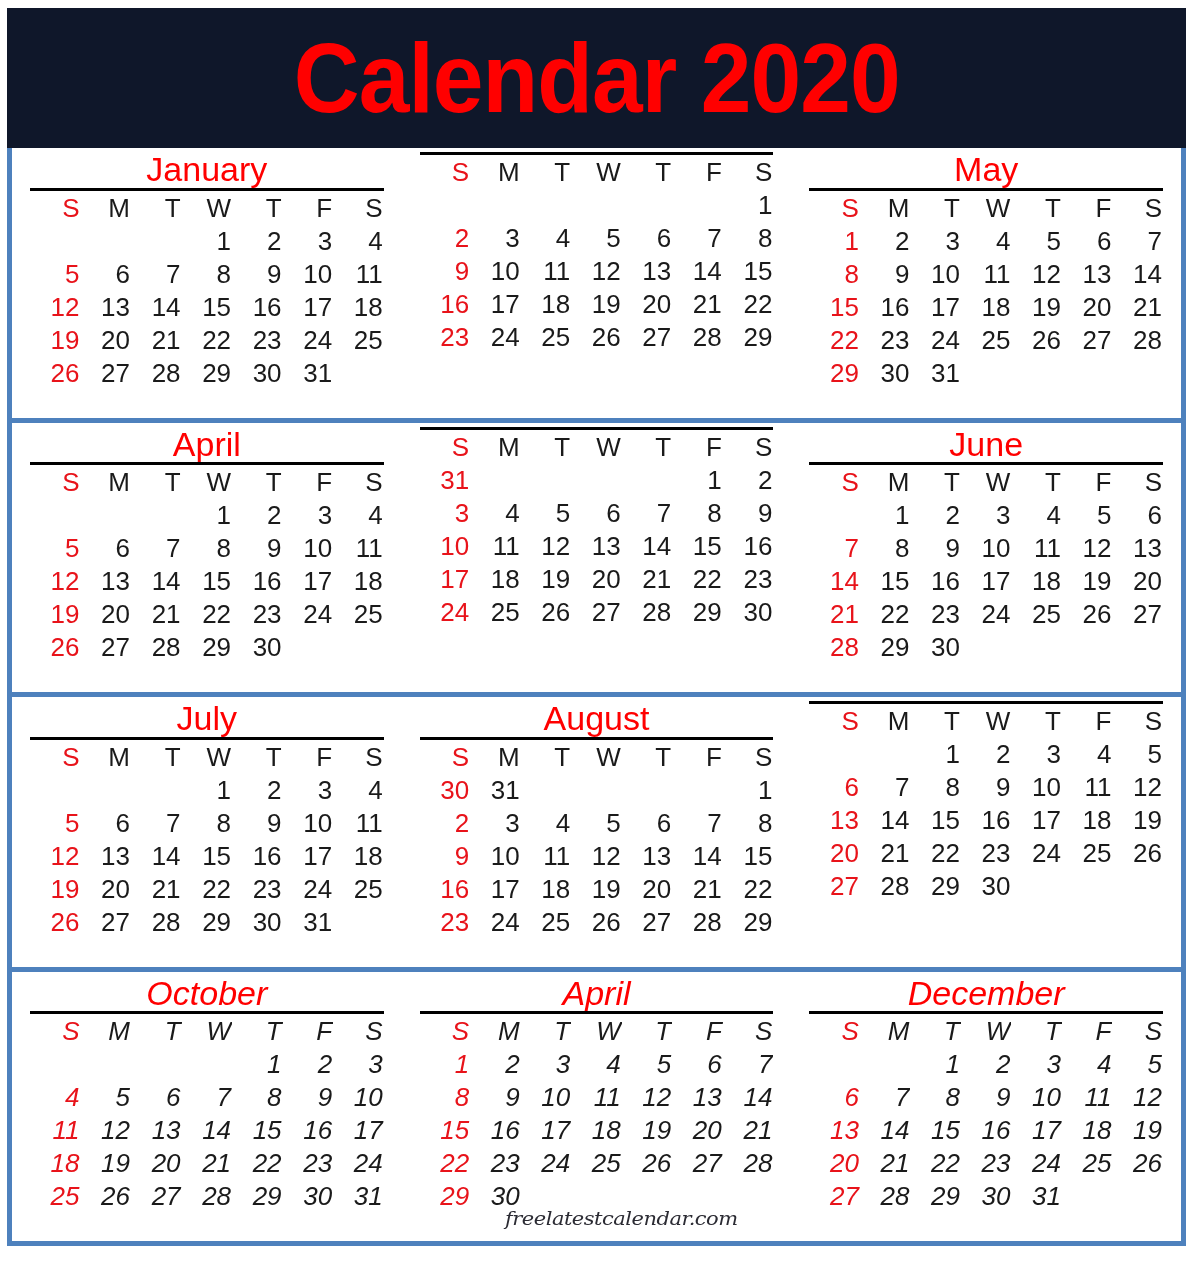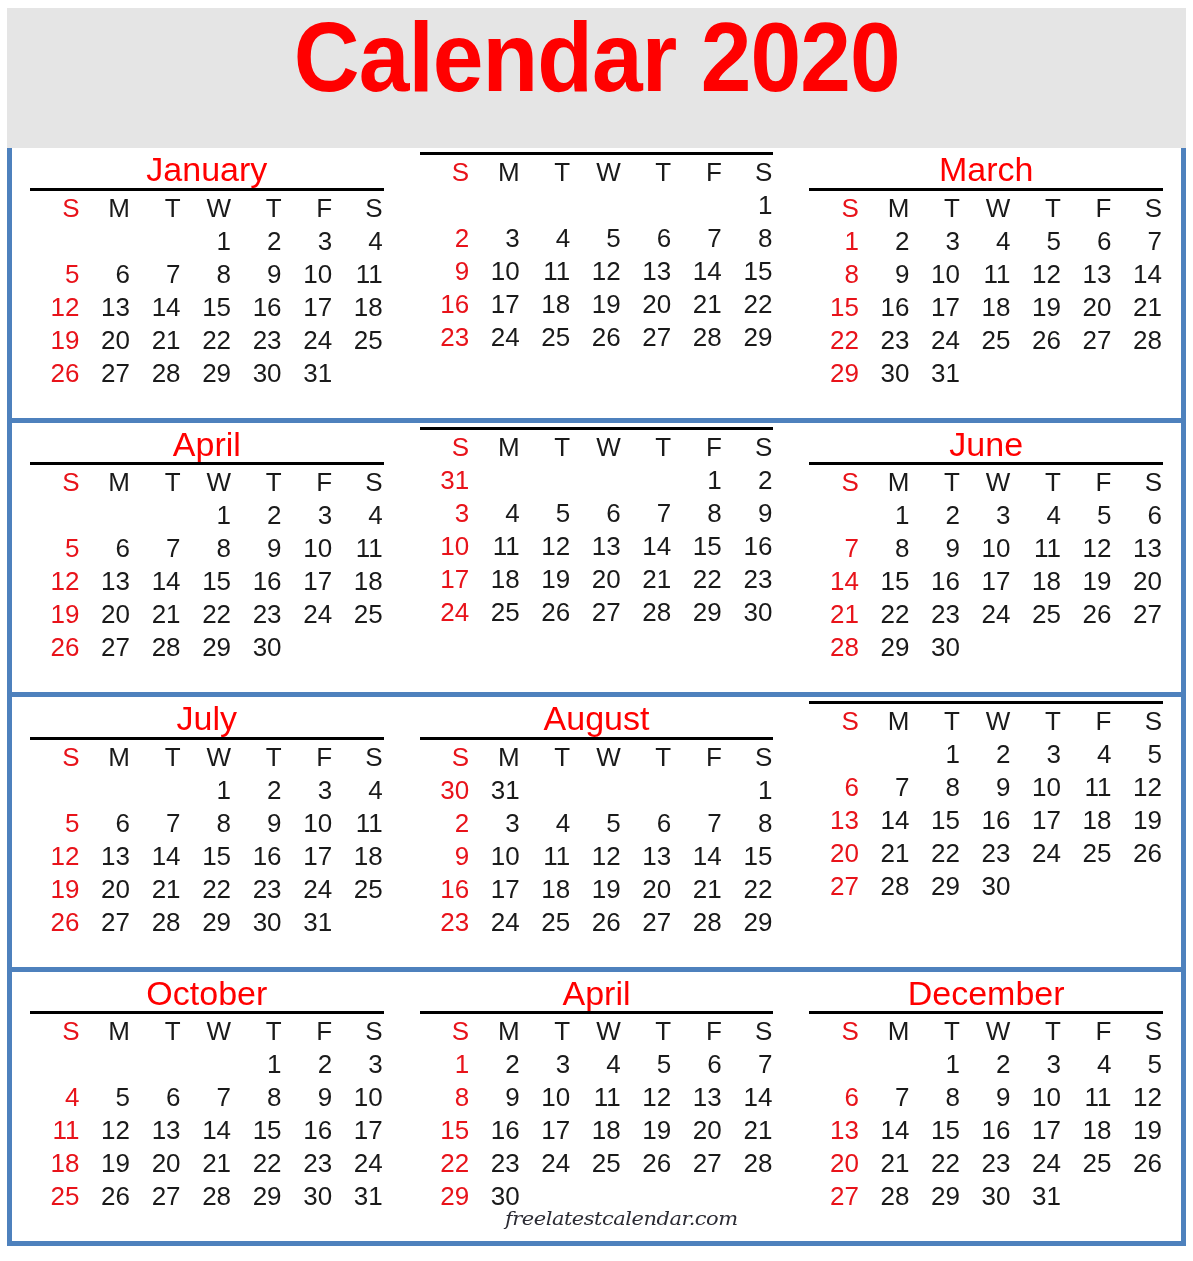--- a/index.html
+++ b/index.html
@@ -22,22 +22,23 @@
     box-sizing: border-box;
   }
 
   
   .header-banner {
     position: absolute;
     left: 7px;
     top: 8px;
     width: 1179px;
     height: 140px;
-    background: #e5e5e5;
+    background: #0f172a;
     display: flex;
+    align-items: center;
     justify-content: center;
   }
   .header-title {
     color: #ff0000;
     font-family: "Liberation Sans Narrow", "Liberation Sans", sans-serif;
     font-size: 98px;
     font-weight: bold;
     letter-spacing: -1px;
     line-height: 1;
     transform: scaleX(0.93);
@@ -63,20 +64,21 @@
   }
 
   .month-row {
     display: flex;
     flex: 1 1 0;
     border-bottom: 5px solid #4e81bd;
     min-height: 0;
   }
   .month-row:last-child {
     border-bottom: none;
+    font-style: italic;
   }
 
   .month-block {
     flex: 1 1 0;
     padding: 4px 18px 4px 18px;
     box-sizing: border-box;
     display: flex;
     flex-direction: column;
     min-width: 0;
   }
@@ -272,21 +274,21 @@
                 <td class="">25</td>
                 <td class="">26</td>
                 <td class="">27</td>
                 <td class="">28</td>
                 <td class="">29</td>
               </tr>
             </tbody>
           </table>
         </div>
         <div class="month-block">
-          <div class="month-name">March</div>
+          <div class="month-name">May</div>
           <div class="month-rule"></div>
           <table class="month-table">
             <thead>
               <tr>
                 <th class="sun">S</th>
                 <th>M</th>
                 <th>T</th>
                 <th>W</th>
                 <th>T</th>
                 <th>F</th>

